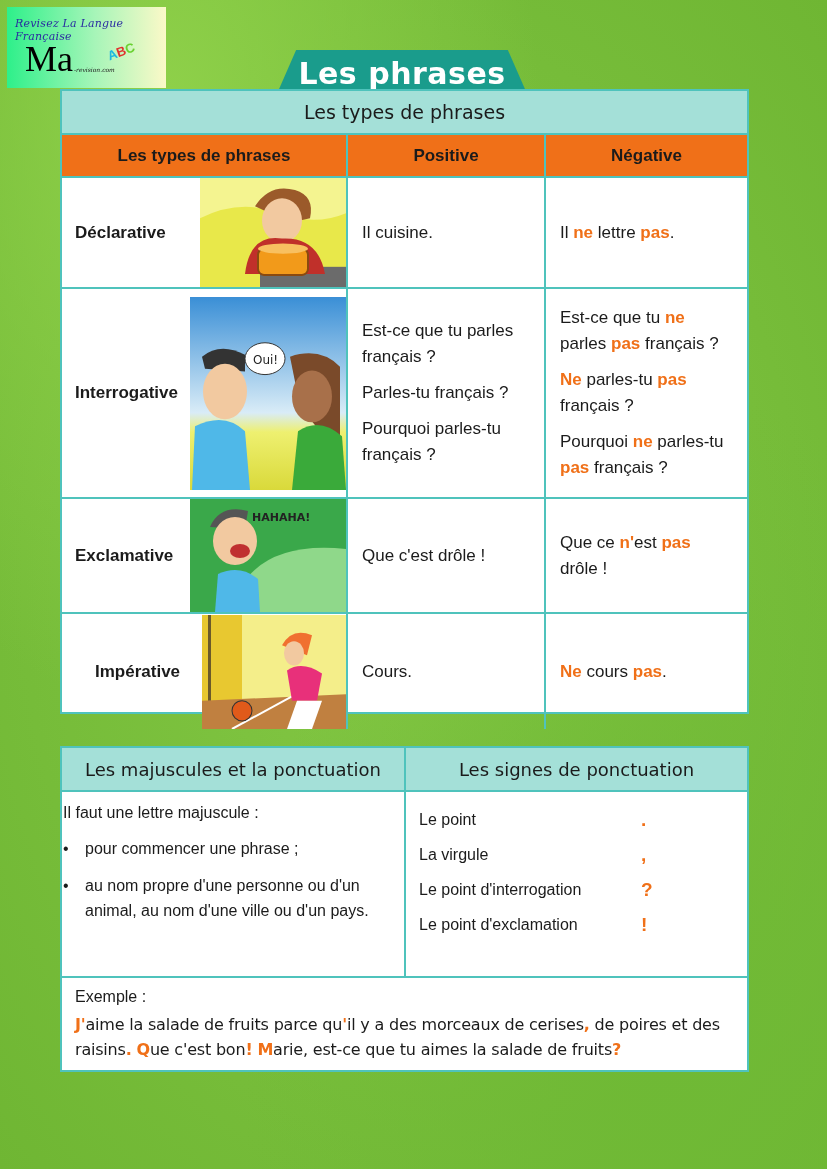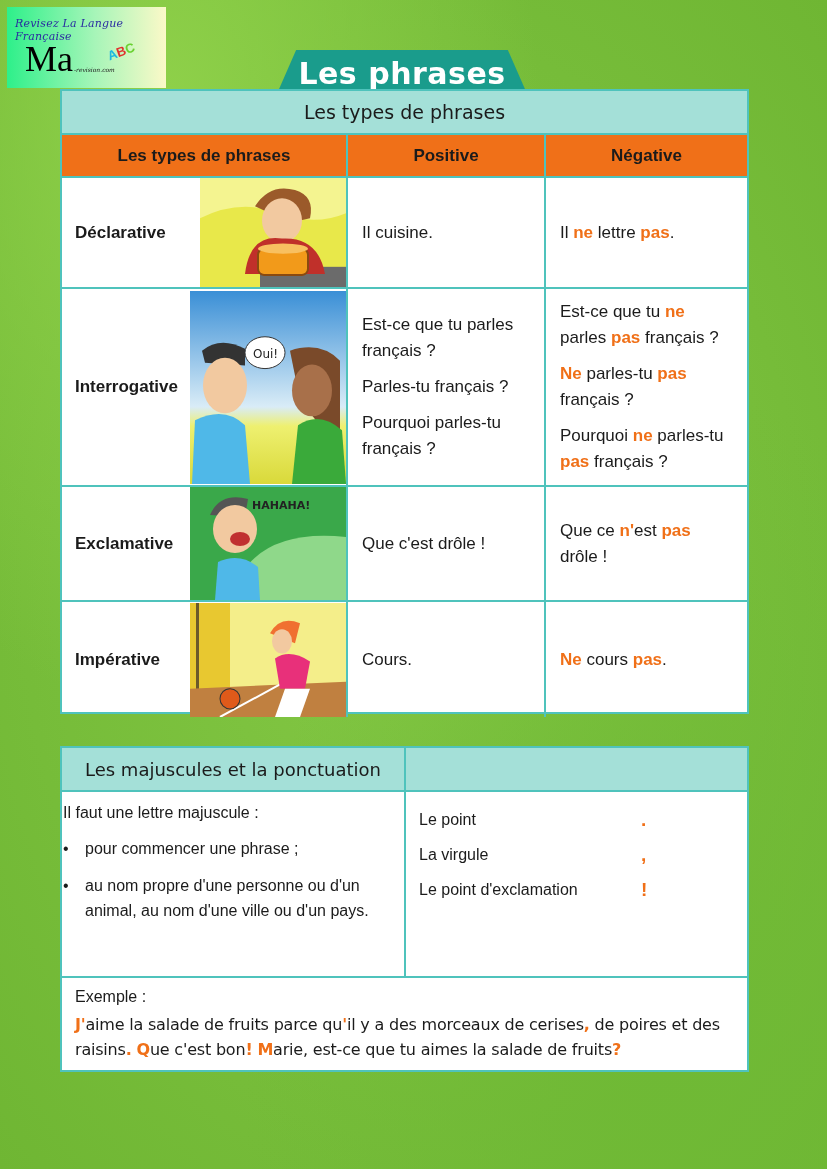--- a/index.html
+++ b/index.html
@@ -63,21 +63,21 @@
     background: #f07018; height: 42px; font-size: 17px; font-weight: bold; color: #1b1b1b;
     font-family: "Liberation Sans", sans-serif; transform-origin: center;
   }
   .type-cell { padding: 0; }
   .type-inner { display: flex; height: 100%; align-items: stretch; }
   .type-label {
     width: 128px; padding-left: 13px; display: flex; align-items: center;
     font-weight: bold; font-size: 17px; color: #1b1b1b;
   }
   .pic { width: 156px; position: relative; overflow: hidden; }
-  td.txt { padding: 10px 14px; font-size: 17px; color: #1b1b1b; line-height: 26px; }
+  td.txt { padding: 16px 14px; font-size: 17px; color: #1b1b1b; line-height: 26px; }
   .hl { color: #f07018; font-weight: bold; margin-top: 9px; }
   .line + .line { margin-top: 10px; }
 
   .card2 { left: 60px; top: 746px; width: 689px; height: 326px; }
   .two-head { display: flex; height: 44px; background: #a4e0d8; border-bottom: 2px solid #4fc3bc; }
   .two-head div {
     display: flex; align-items: center; justify-content: center;
     font-family: "DejaVu Sans", sans-serif; font-size: 18px; color: #1b1b1b;
   }
   .two-head .h1 { width: 344px; border-right: 2px solid #4fc3bc; }
@@ -201,21 +201,21 @@
           </td>
           <td class="txt">
             <div class="line"><span>Que c'est drôle !</span></div>
           </td>
           <td class="txt">
             <div class="line"><span>Que ce </span><span class="hl">n'</span><span>est </span><span class="hl">pas</span><span> drôle !</span></div>
           </td>
         </tr>
         <tr style="height: 116px;">
           <td class="type-cell">
-            <div class="type-inner" style="height: 114px;">
+            <div class="type-inner" style="height: 114px; margin-left: 20px;">
               <div class="type-label">Impérative</div>
               <div class="pic"><svg width="156" height="114" viewBox="0 0 156 113" preserveAspectRatio="none">
                   <rect width="156" height="113" fill="#f4ee8a"></rect>
                   <rect x="0" y="0" width="40" height="90" fill="#e8c830"></rect>
                   <rect x="6" y="0" width="3" height="90" fill="#6b5a2a"></rect>
                   <path d="M0 85 L156 78 V113 H0Z" fill="#c08040"></path>
                   <line x1="30" y1="113" x2="95" y2="78" stroke="#fff" stroke-width="2"></line>
                   <circle cx="40" cy="95" r="10" fill="#e05a1a" stroke="#333"></circle>
                   <path d="M80 30 Q90 12 110 20 L105 40Z" fill="#f07030"></path>
                   <ellipse cx="92" cy="38" rx="10" ry="12" fill="#f2c9a0"></ellipse>
@@ -231,20 +231,21 @@
             <div class="line"><span class="hl">Ne</span><span> cours </span><span class="hl">pas</span><span>.</span></div>
           </td>
         </tr>
       </tbody>
   </table>
 </div>
 
 <div class="card card2">
   <div class="two-head">
     <div class="h1">Les majuscules et la ponctuation</div>
+    <div class="h2">Les signes de ponctuation</div>
   </div>
   <div class="two-body">
     <div class="left-col">
       <div class="intro">Il faut une lettre majuscule :</div>
       <ul>
         <li>
             <span class="dot">•</span>
             <span>pour commencer une phrase ;</span>
           </li>
         <li>
@@ -256,20 +257,24 @@
     <div class="right-col" id="signs">
         <div class="punct-row">
           <span class="pl">Le point</span>
           <span class="ps">.</span>
         </div>
         <div class="punct-row">
           <span class="pl">La virgule</span>
           <span class="ps">,</span>
         </div>
         <div class="punct-row">
+          <span class="pl">Le point d'interrogation</span>
+          <span class="ps">?</span>
+        </div>
+        <div class="punct-row">
           <span class="pl">Le point d'exclamation</span>
           <span class="ps">!</span>
         </div>
       </div>
   </div>
   <div class="example">
     <div class="ex-t">Exemple :</div>
     <div class="ex-b" id="example-body"><span class="o">J</span><span class="o">'</span><span>aime la salade de fruits parce qu</span><span class="o">'</span><span>il y a des morceaux de cerises</span><span class="o">,</span><span> de poires et des raisins</span><span class="o">.</span><span> </span><span class="o">Q</span><span>ue c'est bon</span><span class="o">!</span><span> </span><span class="o">M</span><span>arie, est-ce que tu aimes la salade de fruits</span><span class="o">?</span></div>
   </div>
 </div>

